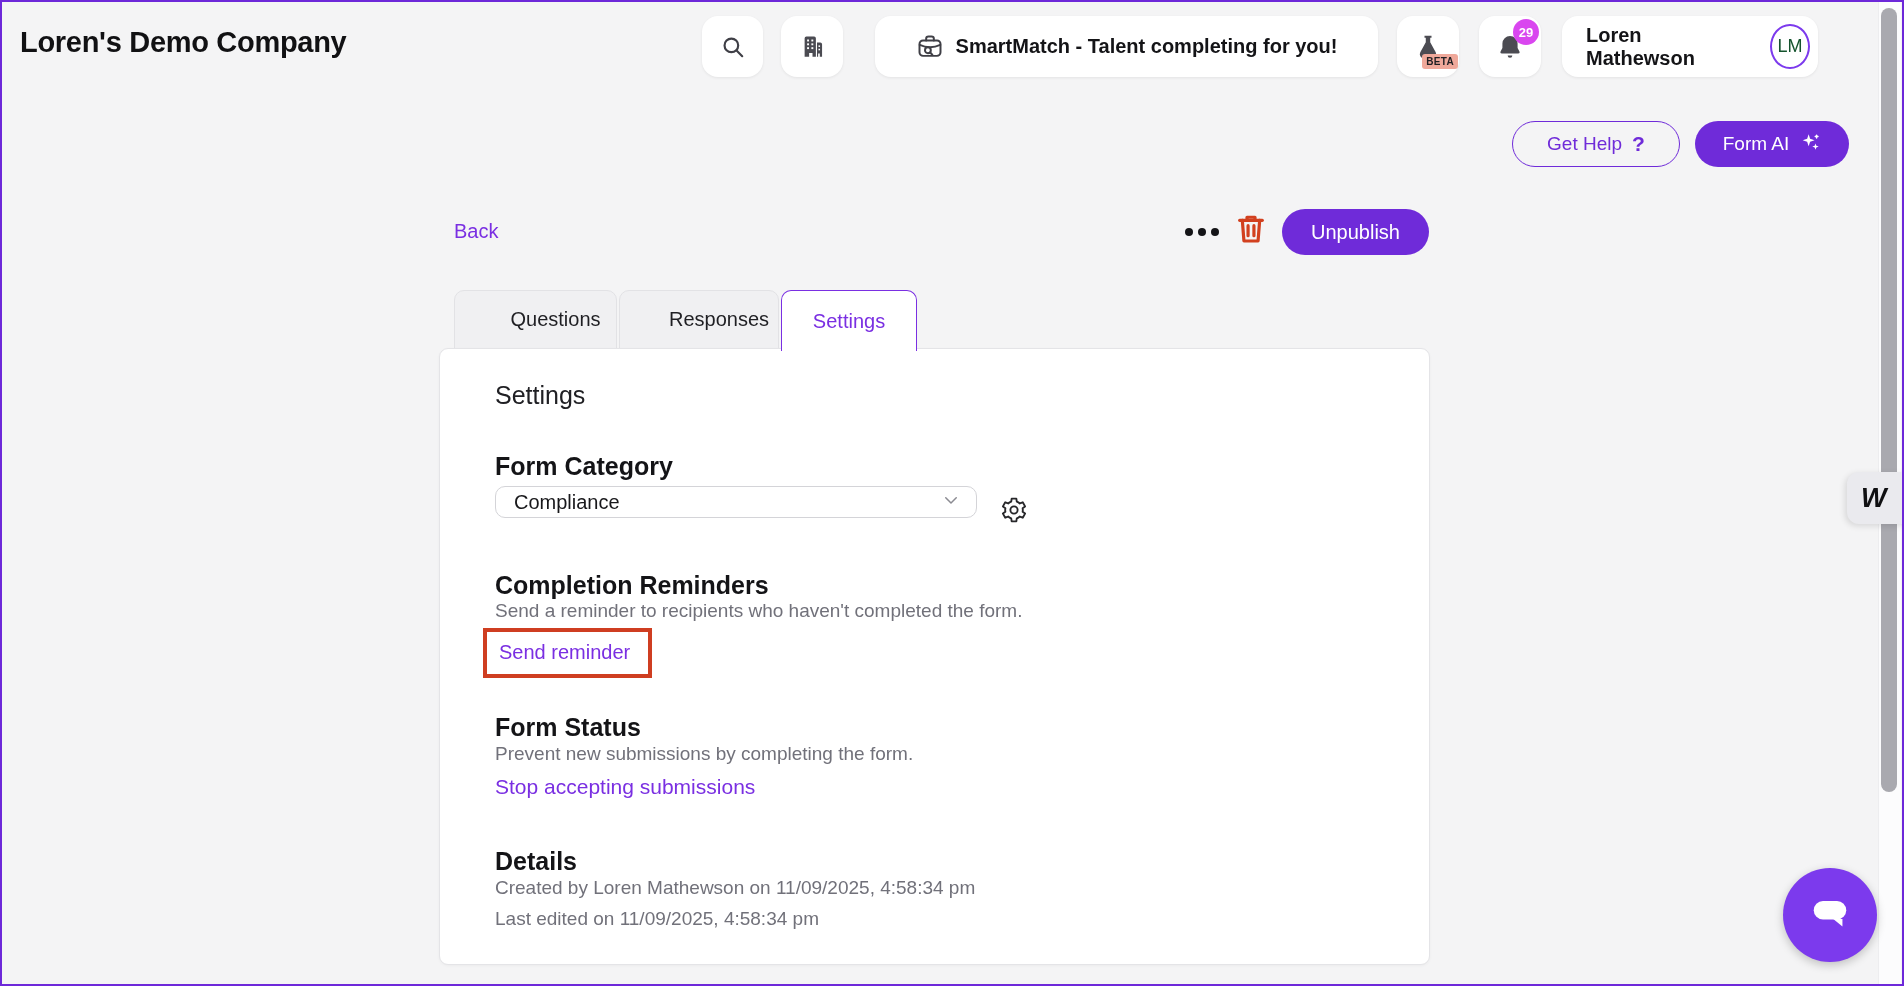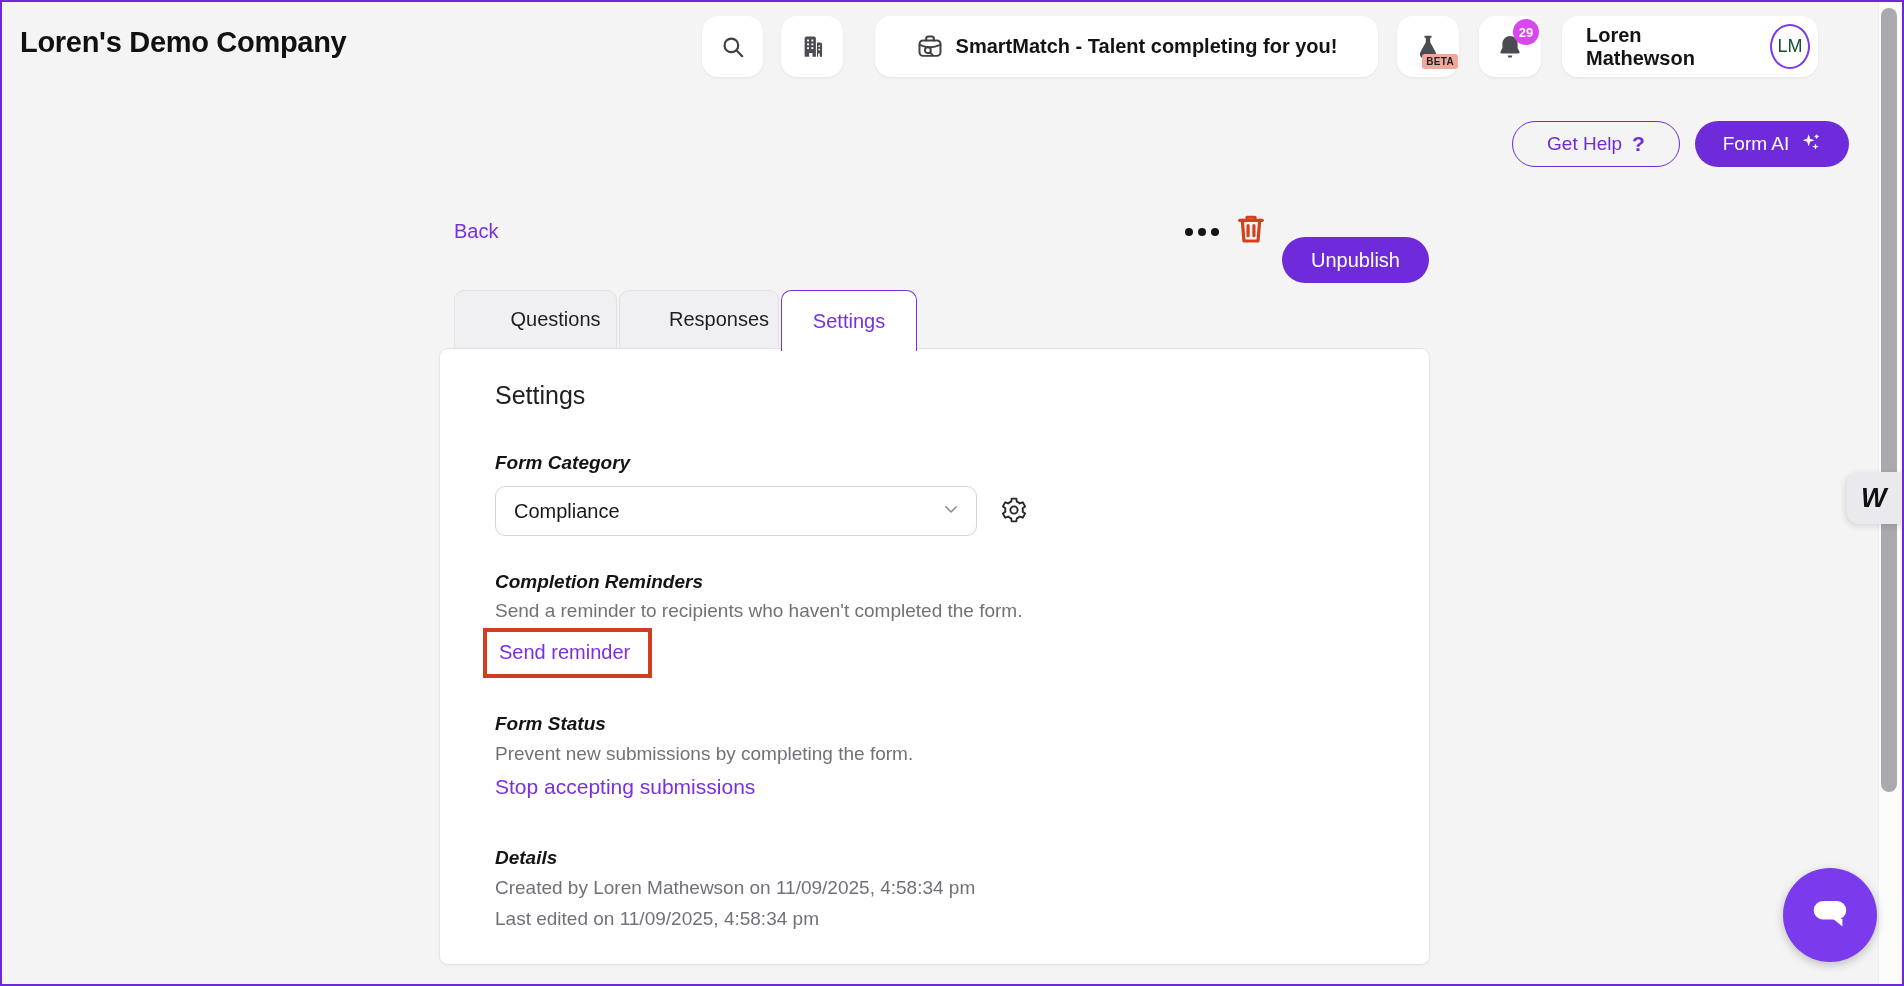--- a/index.html
+++ b/index.html
@@ -65,21 +65,21 @@
   .hero-ai { left:1693px; width:154px; background:#6f2bd9; color:#fff; }
 
   
   .back-link { left:452px; top:218px; font-size:20px; color:#7a2fe2; cursor:pointer; }
   .more-dots { left:1183px; top:226px; display:flex; gap:5px; cursor:pointer; }
   .more-dots i { width:8px; height:8px; border-radius:50%; background:#141417; }
   .trash { left:1233px; top:209px; width:32px; height:36px; cursor:pointer; }
   .unpublish {
     left:1280px; top:207px; width:147px; height:46px;
     background:#6f2bd9; color:#fff; border:none; border-radius:23px;
-    font-size:20px; font-family:"Liberation Sans",sans-serif; cursor:pointer;margin-top:28px;
+    font-size:20px; font-family:"Liberation Sans",sans-serif; cursor:pointer;
   }
 
   
   .tab {
     position:absolute; top:288px; height:59px;
     display:flex; align-items:center; justify-content:center;
     font-size:20px; border-radius:10px 10px 0 0; cursor:pointer;
   }
   .tab.inactive { background:#f0f0f2; border:1px solid #e2e2e5; color:#1f1f23;padding-left:40px; }
   .tab.active {
@@ -91,26 +91,26 @@
   .tab-settings  { left:779px; width:136px; }
 
   
   .panel {
     left:437px; top:346px; width:991px; height:617px;
     background:#fff; border:1px solid #e4e4e7; border-radius:9px;
     box-shadow:0 1px 3px rgba(0,0,0,.04); z-index:2;
   }
   .panel .abs { position:absolute; }
   .panel-heading { left:55px; top:32px; font-size:25px; font-weight:500; color:#202024; }
-  .fld-label { font-size:19px; font-weight:bold; color:#141417;font-style:italic; }
+  .fld-label { font-size:25px; font-weight:bold; color:#141417; }
   .fld-desc  { font-size:19px; color:#71717a; }
   .lnk { font-size:19px; color:#7a2fe2; cursor:pointer; }
 
   .select-box {
-    left:55px; top:137px; width:482px; height:50px;
+    left:55px; top:137px; width:482px; height:32px;
     border:1px solid #d4d4d8; border-radius:10px; background:#fff;
     display:flex; align-items:center; justify-content:space-between;
     padding:0 16px 0 18px; cursor:pointer;
   }
   .select-box .sel-value { font-size:20px; color:#18181b; }
   .gear { left:560px; top:147px; width:28px; height:28px; cursor:pointer; }
 
   .annotation-box {
     left:43px; top:279px;
     border:4px solid #cf3e21; padding:9px 18px 10px 12px;

